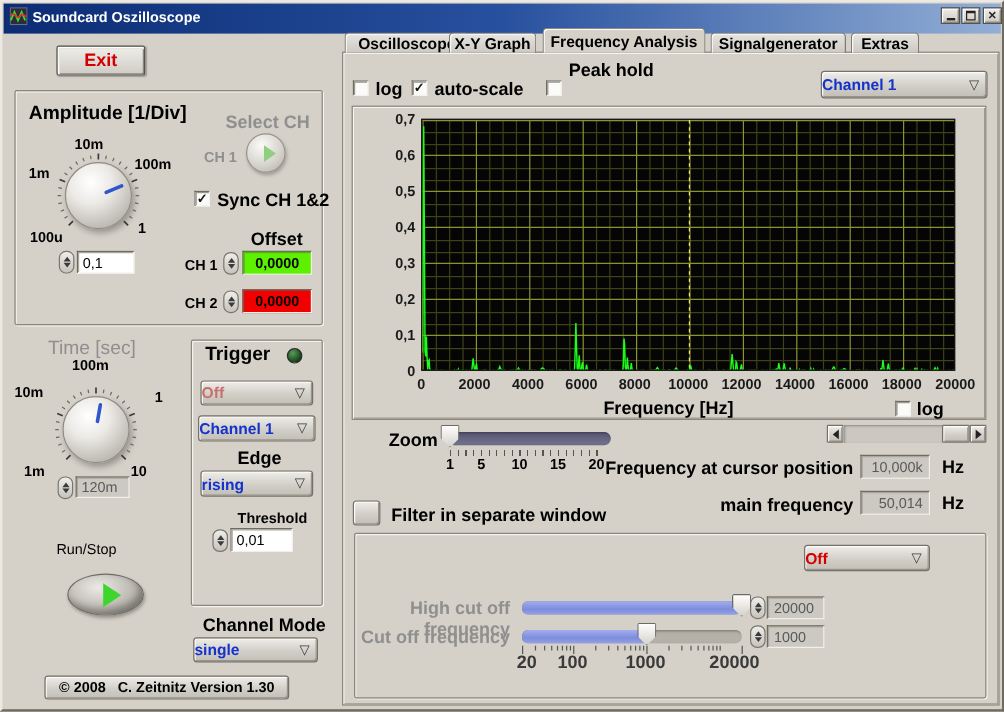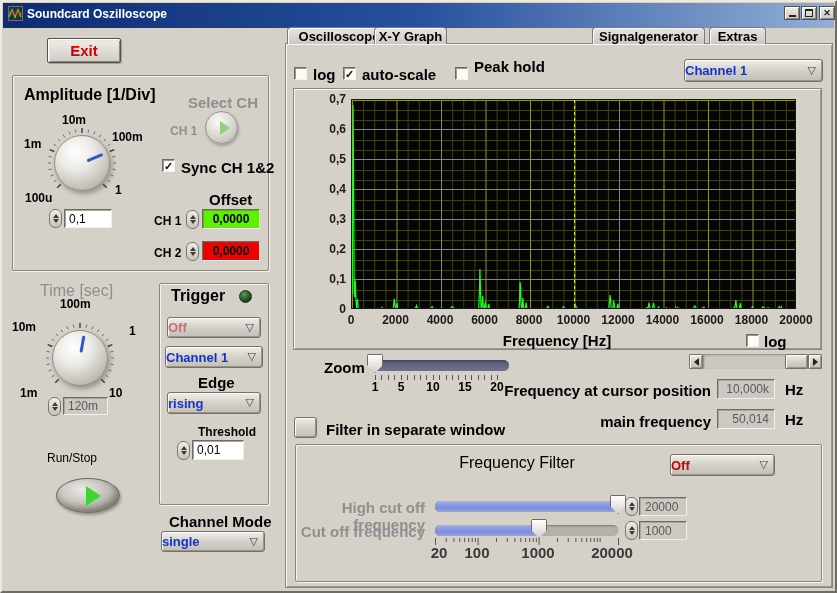--- a/index.html
+++ b/index.html
@@ -258,41 +258,47 @@
               box-shadow:1px 2px 3px rgba(0,0,0,.3),inset -3px -4px 6px rgba(0,0,0,.28)">
     <span class="abs" style="left:29px;top:7px;width:0;height:0;border:10px solid transparent;border-left:15px solid #3ed62e;border-right:none"></span>
   </div>
 
   <span class="abs t13" style="left:167px;top:511px">Channel Mode</span>
   <div class="dd" style="left:159px;top:529px;width:104px;height:21px">
     <span class="blue">single</span>
     <span class="dda">▽</span>
   </div>
 
+  <div class="raised abs" style="left:35px;top:561px;width:204px;height:20px">
+    <span class="t12 pre">© 2008   C. Zeitnitz Version 1.30</span>
+  </div>
 
   <div class="panel3d abs" style="left:283px;top:41px;width:548px;height:545px"></div>
   <div class="tab" style="left:285px;width:104px">
       <span>Oscilloscope</span>
     </div>
   <div class="tab" style="left:372px;width:73px">
       <span>X-Y Graph</span>
+    </div>
+  <div class="tab active" style="left:450px;width:136px">
+      <span>Frequency Analysis</span>
     </div>
   <div class="tab" style="left:590px;width:113px">
       <span>Signalgenerator</span>
     </div>
   <div class="tab" style="left:707px;width:57px">
       <span>Extras</span>
     </div>
 
   <span class="cb" style="left:292px;top:65px"></span>
   <span class="abs t13" style="left:311px;top:64px">log</span>
   <span class="cb on" style="left:341px;top:65px"></span>
   <span class="abs t13" style="left:360px;top:64px">auto-scale</span>
   <span class="cb" style="left:453px;top:65px"></span>
-  <span class="abs t13" style="left:472px;top:56px">Peak hold</span>
+  <span class="abs t13" style="left:472px;top:48px">Peak hold</span>
   <div class="dd" style="left:682px;top:57px;width:139px;height:23px">
     <span class="blue">Channel 1</span>
     <span class="dda">▽</span>
   </div>
 
   <div class="panel3d abs" style="left:291px;top:86px;width:529px;height:262px">
     <svg id="plot" class="abs" style="left:57px;top:10px;background:#050505;border:1px solid #161616" width="445" height="210">
         <line x1="11.625" y1="0" x2="11.625" y2="210" stroke="#3e4214" stroke-width="1"></line>
         <line x1="22.75" y1="0" x2="22.75" y2="210" stroke="#3e4214" stroke-width="1"></line>
         <line x1="33.875" y1="0" x2="33.875" y2="210" stroke="#3e4214" stroke-width="1"></line>
@@ -414,21 +420,20 @@
   <span class="abs t13 rt" style="left:497px;top:411px;width:212px">main frequency</span>
   <div class="sunkg abs" style="left:715px;top:407px;width:58px;height:20px">
     <span>50,014</span>
   </div>
   <span class="abs t13" style="left:783px;top:409px">Hz</span>
 
   <div class="raised abs" style="left:292px;top:415px;width:23px;height:21px"></div>
   <span class="abs t13" style="left:324px;top:419px">Filter in separate window</span>
 
   <div class="etch abs" style="left:293px;top:442px;width:527px;height:138px"></div>
-  <span class="abs t16 ct" style="left:420px;top:452px;width:190px">Frequency Filter</span>
   <div class="dd" style="left:668px;top:452px;width:105px;height:22px">
     <span class="red">Off</span>
     <span class="dda">▽</span>
   </div>
 
   <span class="abs t13 rt dis" style="left:293px;top:497px;width:130px">High cut off frequency</span>
   <div class="strack" style="left:433px;top:499px;width:183px">
       <div class="sfill" style="width:183px"></div>
     </div>
   <div class="sthumb" style="left:608px;top:493px"></div>

